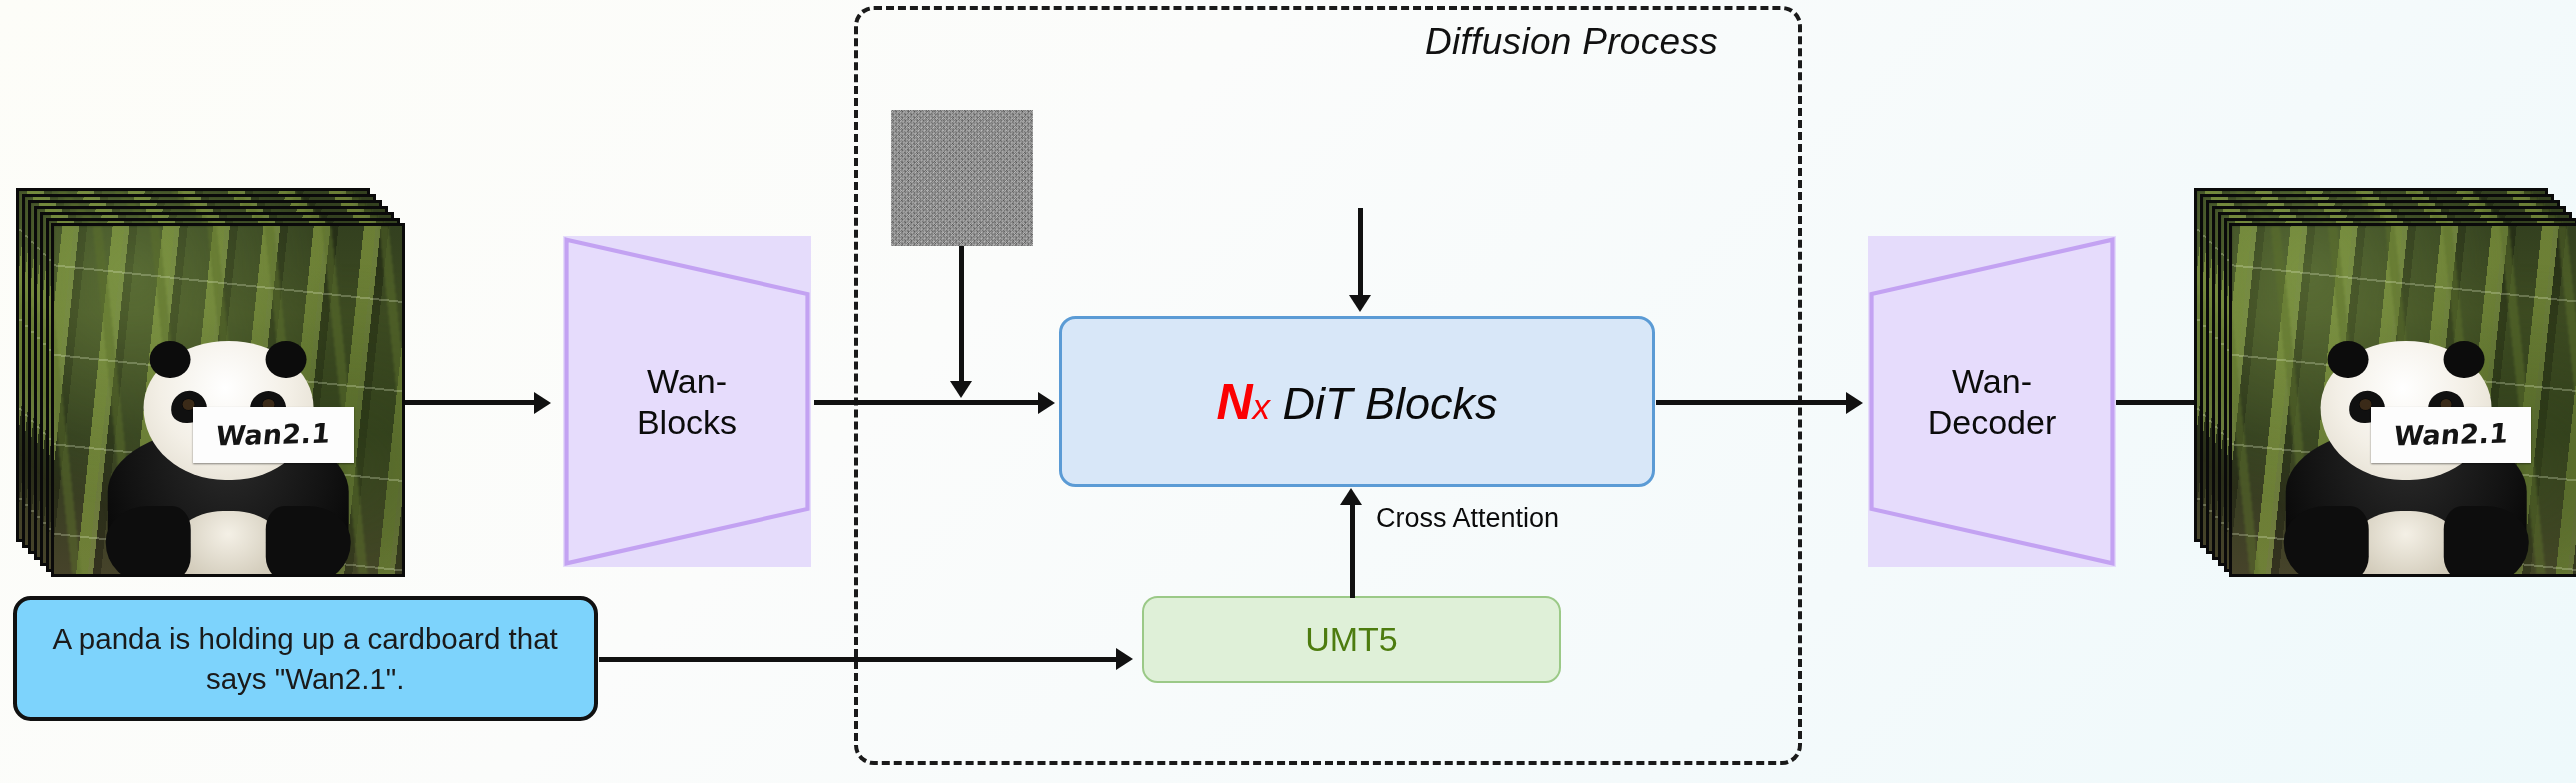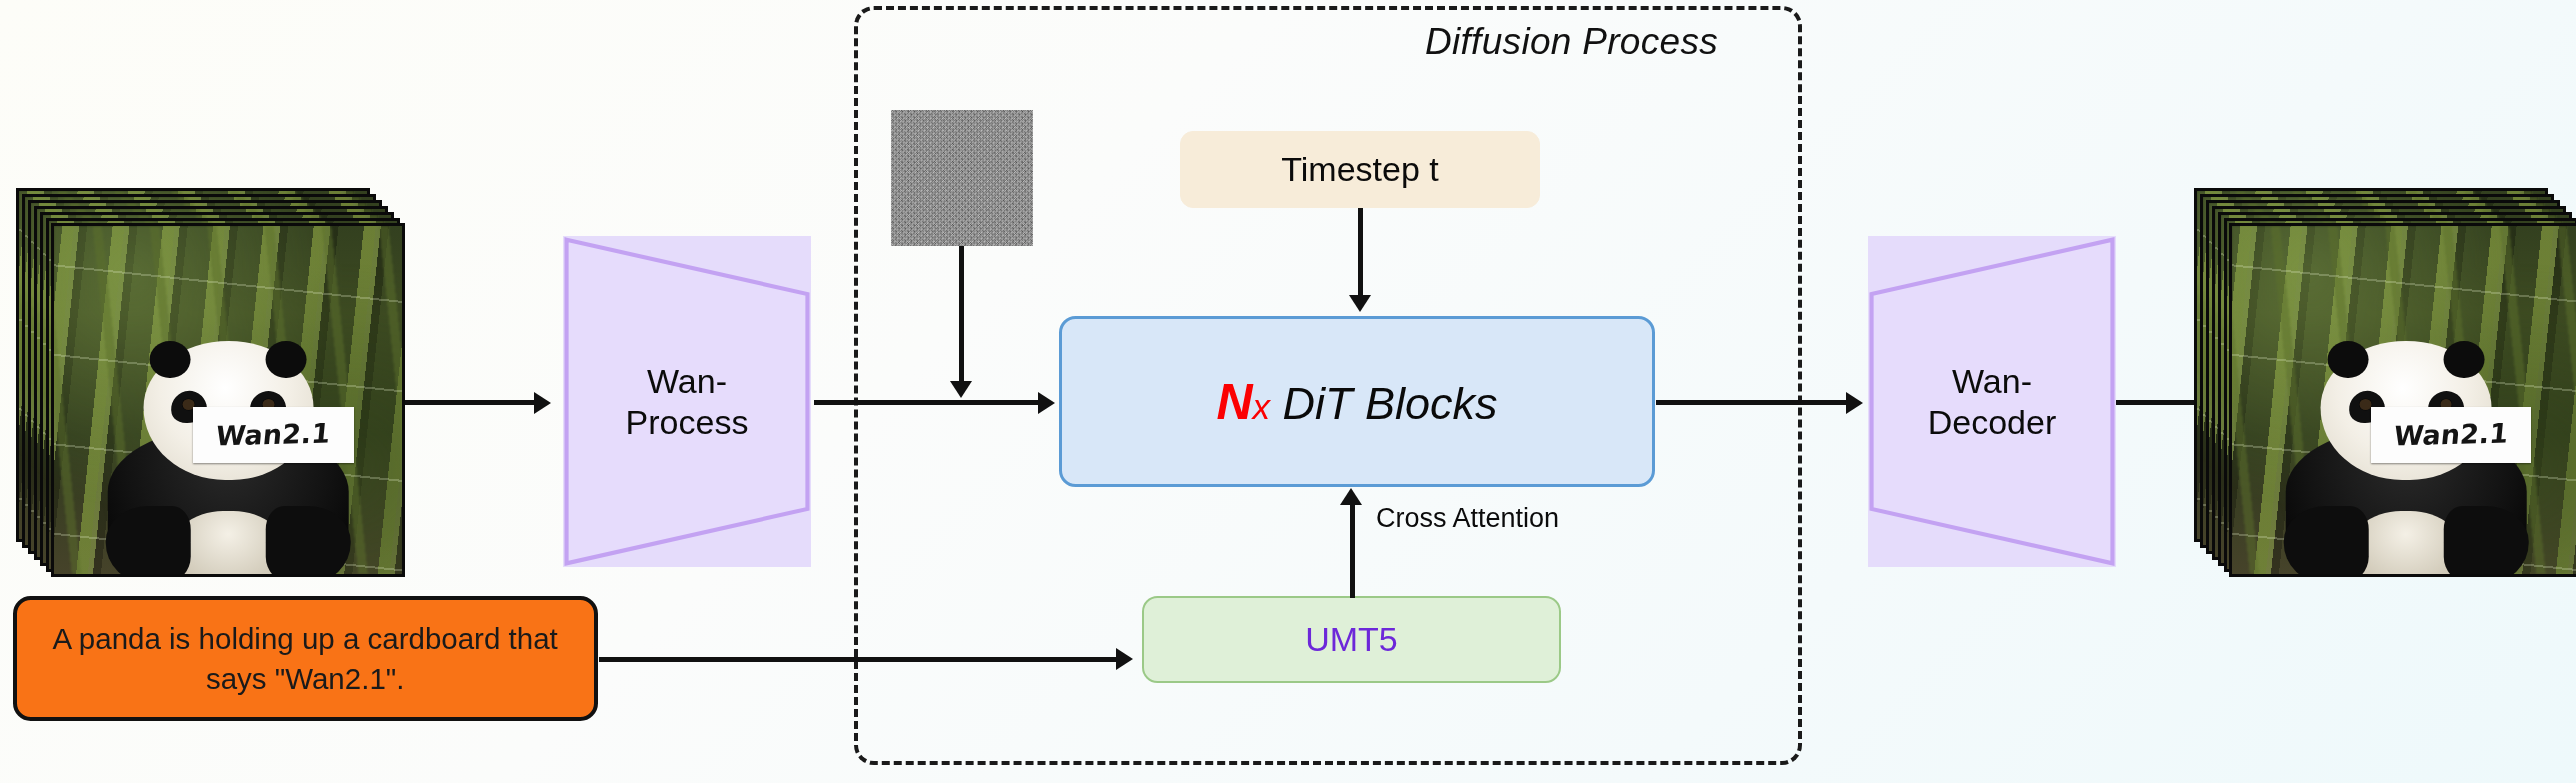--- a/index.html
+++ b/index.html
@@ -122,23 +122,23 @@
   .dit-box{left:1051px;top:316px;width:596px;height:171px;
     background:#d8e7f8;border:3px solid #5b9bd5;border-radius:16.5px;}
   .dit-text{font-size:45px;color:#0a0a0a;white-space:nowrap;font-style:italic;}
   .dit-n{color:#fb0102;font-weight:700;font-size:50px;}
   .dit-x{color:#fb0102;font-size:35px;}
   .ts-box{left:1172px;top:131px;width:360px;height:77px;
     background:#f7ecd9;border:1.2px solid #f7ecd9;border-radius:13px;
     font-size:34px;color:#0b0b0b;}
   .umt-box{left:1134px;top:596px;width:419px;height:87px;
     background:#dff0d8;border:2.4px solid #9bc987;border-radius:15.4px;
-    font-size:34px;color:#6d28d9;}
+    font-size:34px;color:#4d7c0f;}
   .prompt-box{left:4.7px;top:596px;width:585px;height:125px;
-    background:#f97316;border:4.1px solid #111;border-radius:17.7px;
+    background:#7dd3fc;border:4.1px solid #111;border-radius:17.7px;
     font-size:29.5px;color:#1a1a1a;line-height:1.35;padding:16px 20px;}
 
   
   .noise{position:absolute;left:883px;top:110px;width:142px;height:136px;
     background-color:#8e8e8e;
     background-image:
       repeating-conic-gradient(#6e6e6e 0% 25%, #b4b4b4 0% 50%),
       repeating-conic-gradient(#4a4a4a 0% 25%, #d2d2d2 0% 50%),
       repeating-conic-gradient(#9a9a9a 0% 25%, #5e5e5e 0% 50%);
     background-size:1.8px 1.8px, 3px 3px, 1.2px 1.2px;
@@ -345,34 +345,31 @@
 
   <div class="ah" style="left:383px;top:400px;width:148px;"></div>
   <div class="head-r" style="left:526px;top:392px;"></div>
 
   <div class="trap" style="left:555px;top:236px;width:248px;height:331px;">
     <svg width="248" height="331" style="position:absolute;inset:0;" viewBox="0 0 420 560">
       <polygon points="6,6 414,98 414,462 6,554" fill="#e6dcfc" stroke="#c3a2f2" stroke-width="7"></polygon>
     </svg>
     <div class="trap-label">
       <span>Wan-</span>
-      <span>Process</span>
+      <span>Blocks</span>
     </div>
   </div>
 
   <div class="ah" style="left:806px;top:400px;width:229px;"></div>
   <div class="head-r" style="left:1030px;top:392px;"></div>
 
   <div class="noise"></div>
   <div class="av" style="left:951px;top:246px;height:137px;"></div>
   <div class="head-d" style="left:942px;top:381px;"></div>
 
-  <div class="rbox ts-box">
-    <span>Timestep t</span>
-  </div>
   <div class="av" style="left:1350px;top:208px;height:90px;"></div>
   <div class="head-d" style="left:1341px;top:295px;"></div>
 
   <div class="rbox dit-box">
     <span class="dit-text"><span class="dit-n">N</span><span class="dit-x">x</span> <span>DiT Blocks</span></span>
   </div>
 
   <div class="ah" style="left:1648px;top:400px;width:195px;"></div>
   <div class="head-r" style="left:1838px;top:392px;"></div>
 

